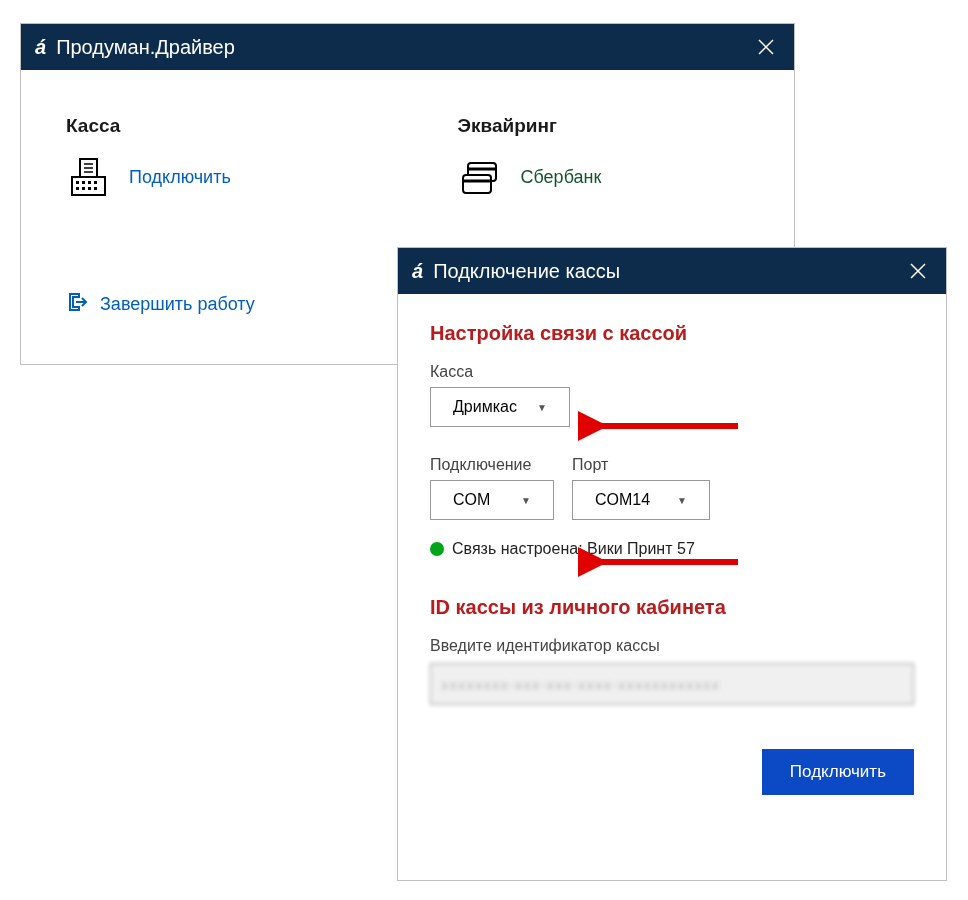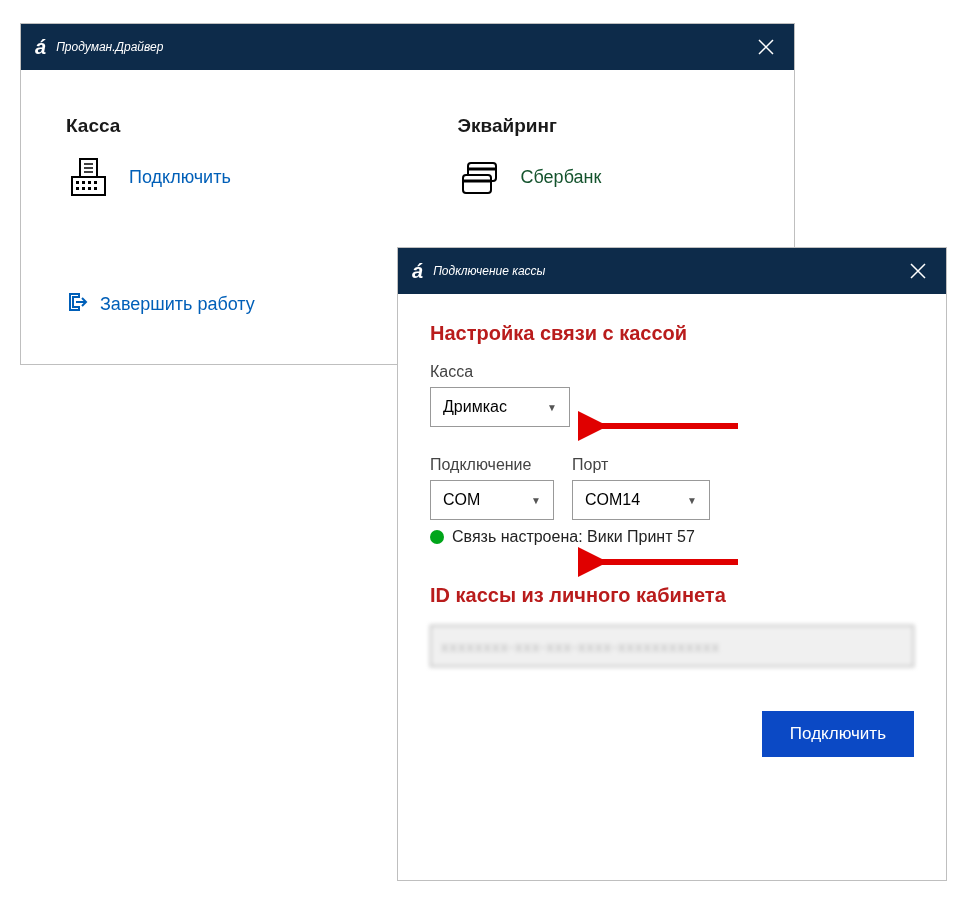--- a/index.html
+++ b/index.html
@@ -40,22 +40,21 @@
       display: flex;
       align-items: center;
       gap: 10px;
     }
     .app-logo {
       font-size: 20px;
       font-weight: bold;
       font-style: italic;
     }
     .titlebar-title {
-      font-size: 12px;
-      font-style: italic;
+      font-size: 20px;
     }
     .close-x {
       font-size: 20px;
       cursor: pointer;
       width: 28px;
       height: 28px;
       display: flex;
       align-items: center;
       justify-content: center;
     }
@@ -109,38 +108,38 @@
       font-size: 16px;
       color: #444;
       margin-bottom: 6px;
     }
     .select-box {
       border: 1px solid #999;
       height: 40px;
       display: flex;
       align-items: center;
       justify-content: space-between;
-      padding: 0 12px;
+      padding: 0 22px;
       font-size: 16px;
       background: #fff;
       cursor: pointer;
     }
     .select-box.kassa { width: 140px; }
     .select-box.conn { width: 124px; }
     .select-box.port { width: 138px; }
     .chev {
       font-size: 10px;
       color: #555;
     }
     .field-group { margin-bottom: 18px; }
     .status-row {
       display: flex;
       align-items: center;
       gap: 8px;
-      margin-top: 8px;
+      margin-top: 20px;
       margin-bottom: 38px;
     }
     .status-dot {
       width: 14px;
       height: 14px;
       border-radius: 50%;
       background: #00a51a;
     }
     .status-text {
       font-size: 16px;
@@ -288,20 +287,21 @@
       </div>
     </div>
 
 
     <div class="status-row">
       <div class="status-dot"></div>
       <span class="status-text">Связь настроена: Вики Принт 57</span>
     </div>
 
     <div class="h2">ID кассы из личного кабинета</div>
+    <div class="field-label" style="margin-bottom:8px;">Введите идентификатор кассы</div>
     <input class="id-input" type="text" readonly="" value="xxxxxxxx-xxx-xxx-xxxx-xxxxxxxxxxxx" style="">
 
     <div class="btn-row">
       <button class="btn-primary">Подключить</button>
     </div>
   </div>
 </div>
 
 <svg class="arrow" style="left:578px; top:408px;" width="180" height="36">
   <defs>

